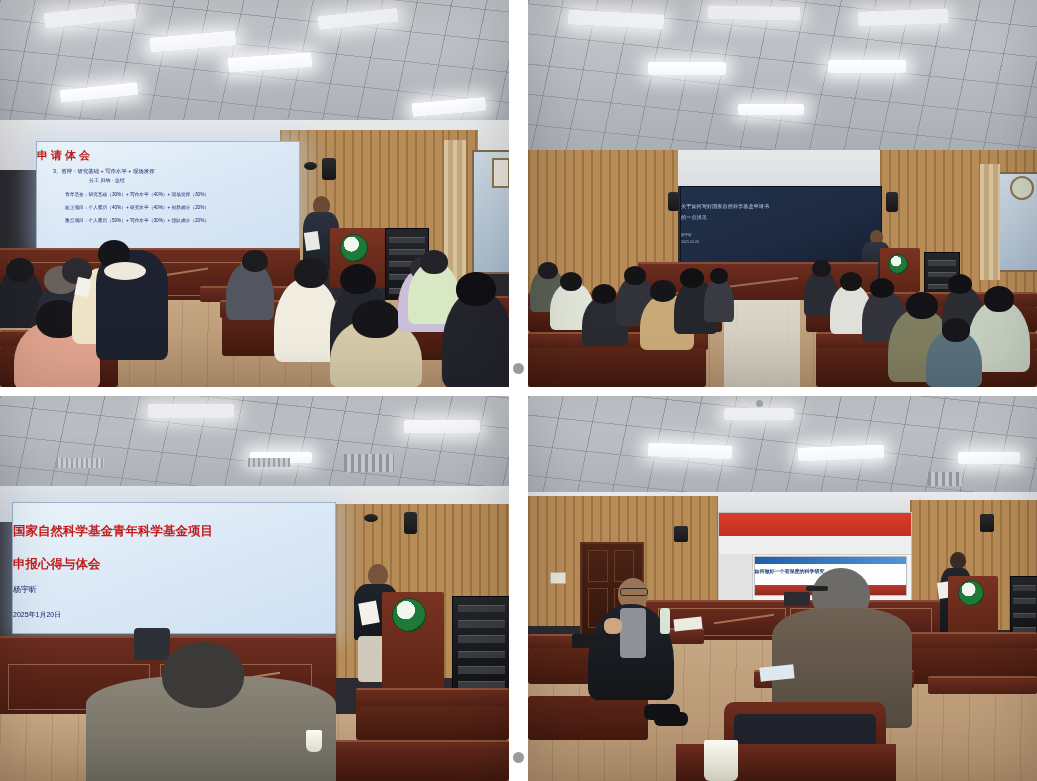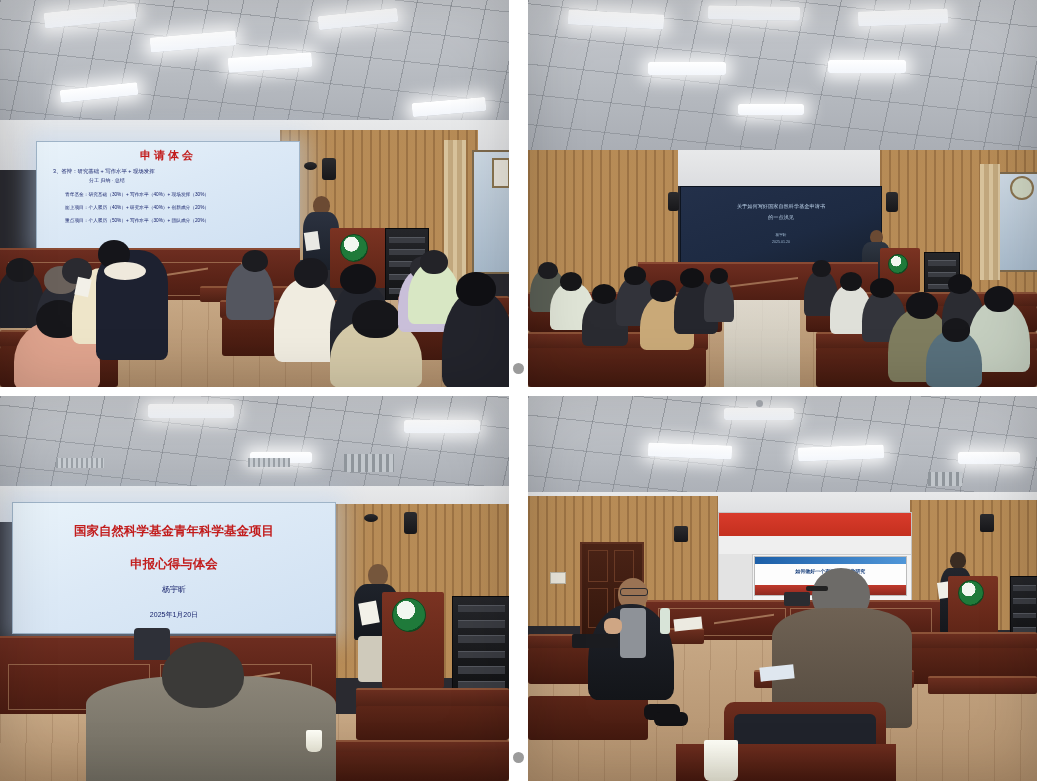--- a/index.html
+++ b/index.html
@@ -48,21 +48,21 @@
     position:absolute;
     background:linear-gradient(160deg,#e9f3fa 0%,#dce9f6 45%,#cfe0f2 100%);
     box-shadow:0 0 22px 8px rgba(190,215,245,.45);
     border:1px solid #9fb4c8;
   }
   .screen-dark{
     position:absolute;
     background:linear-gradient(160deg,#23304a 0%,#1d2a42 60%,#17202f 100%);
     border:1px solid #0d1420;
   }
-  .slide-txt{position:absolute;left:0;right:0;text-align:center;line-height:1.35;}
+  .slide-txt{position:absolute;left:0;right:0;text-align:left;line-height:1.35;}
   .t-red{color:#c21d1d;font-weight:700;}
   .t-blue{color:#17226b;}
 
   .stage-front{
     position:absolute;
     background:linear-gradient(#6d2d20,#5a2317 55%,#4a1c12);
     border-top:2px solid #8a4a33;
   }
   .stage-panel{
     position:absolute;border:1px solid rgba(215,175,130,.45);

